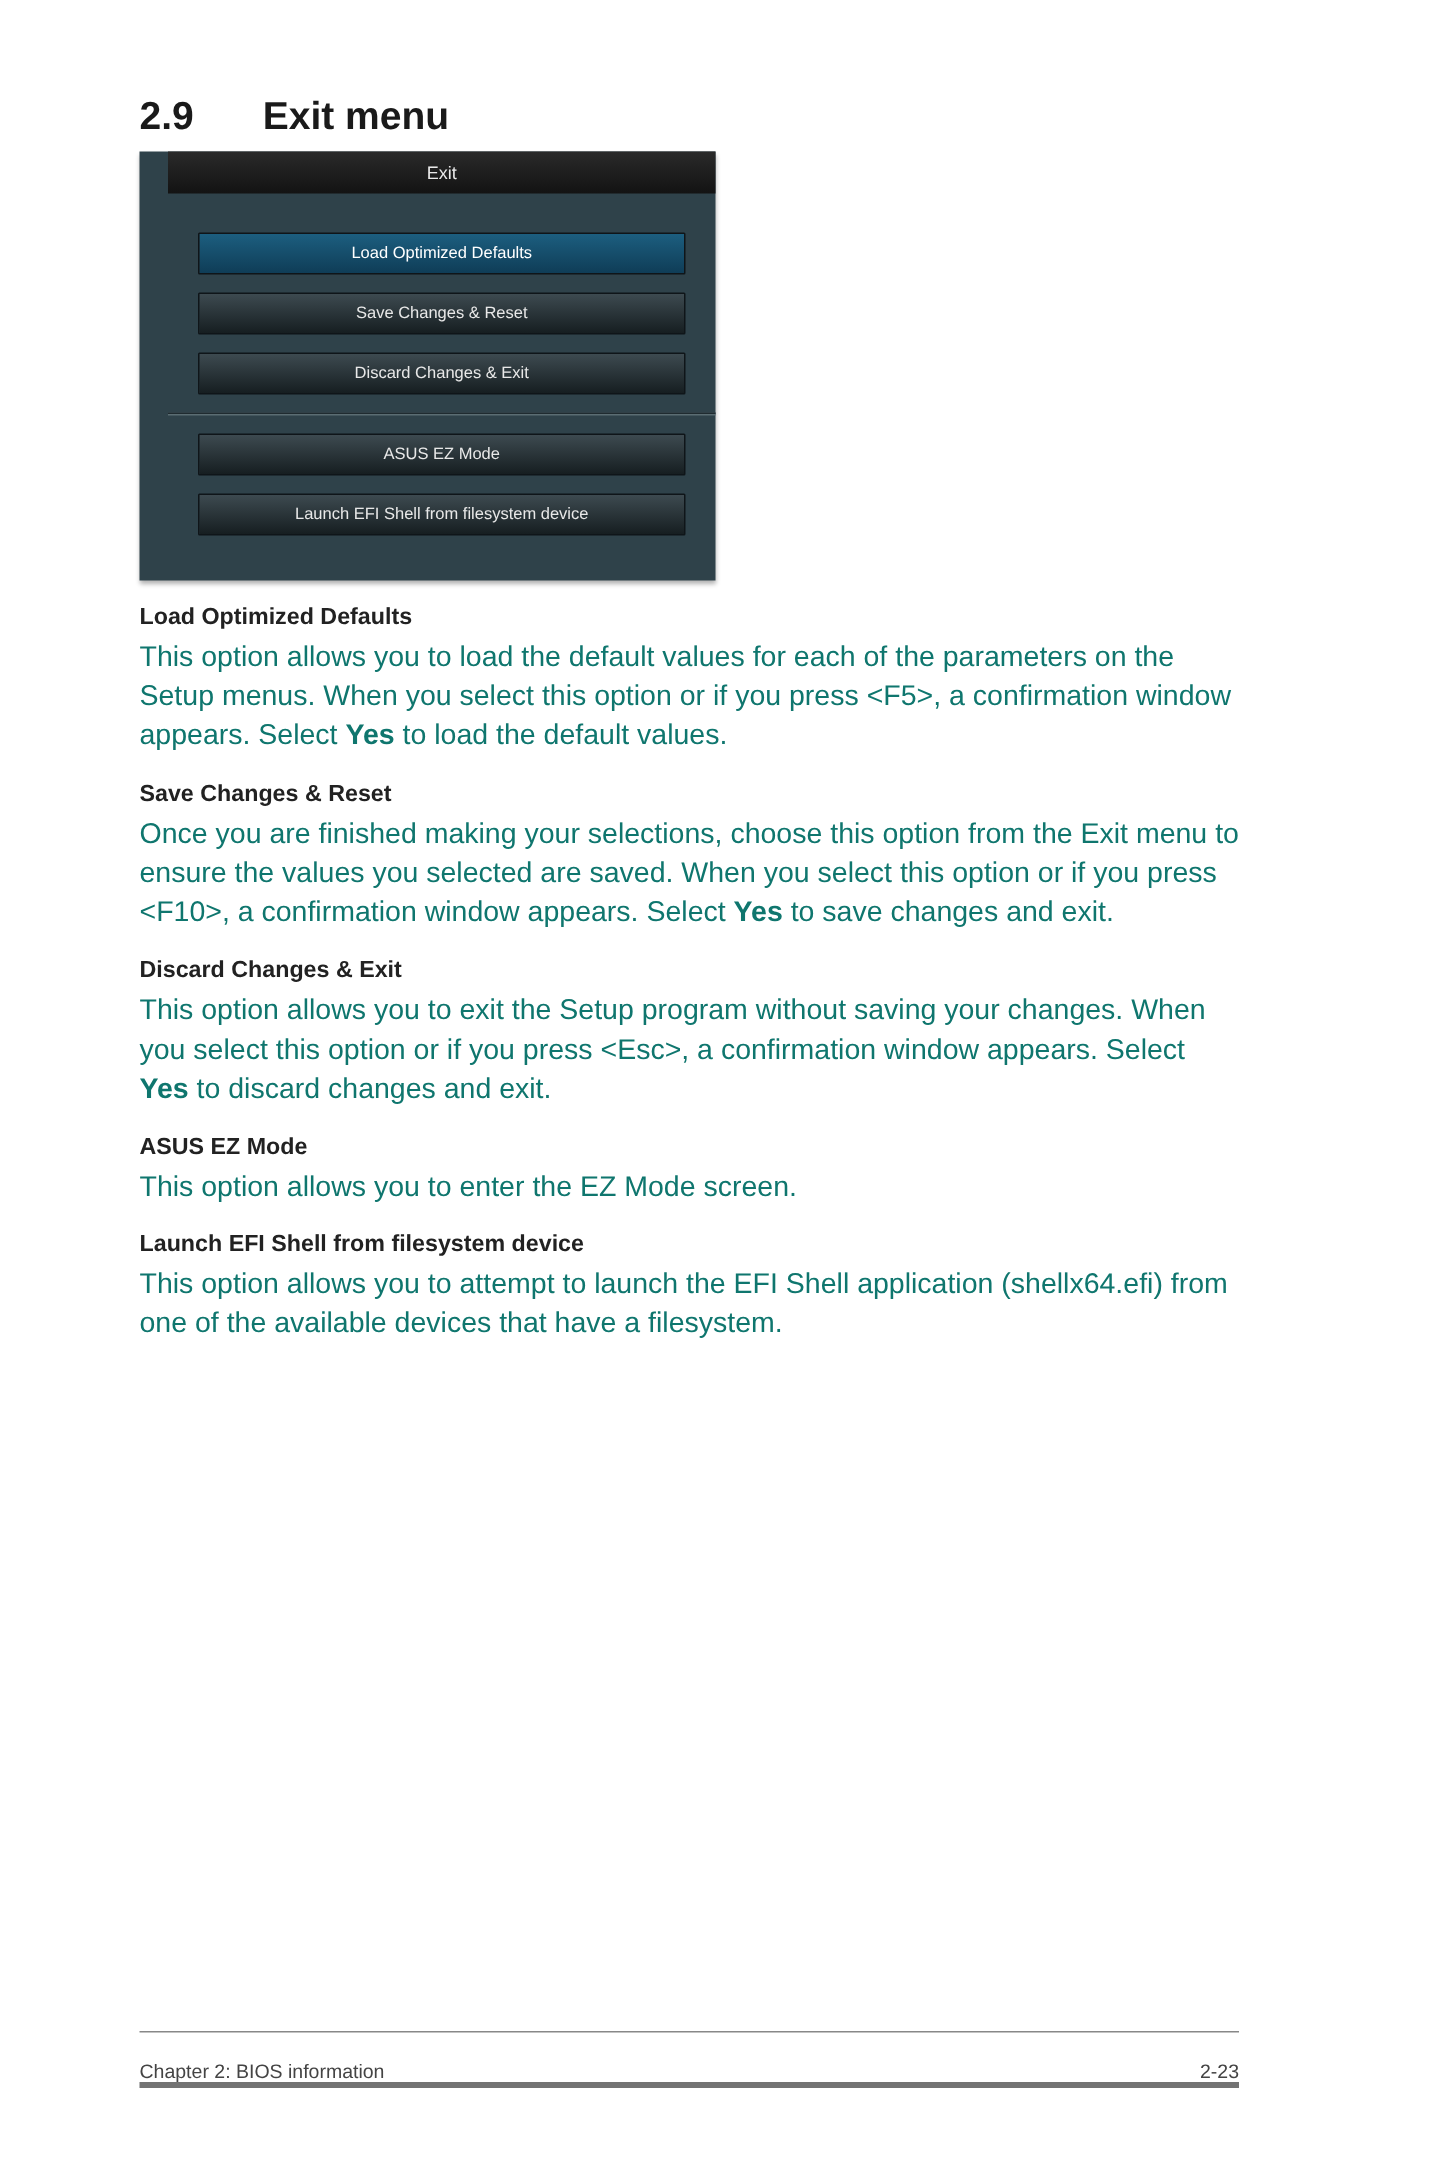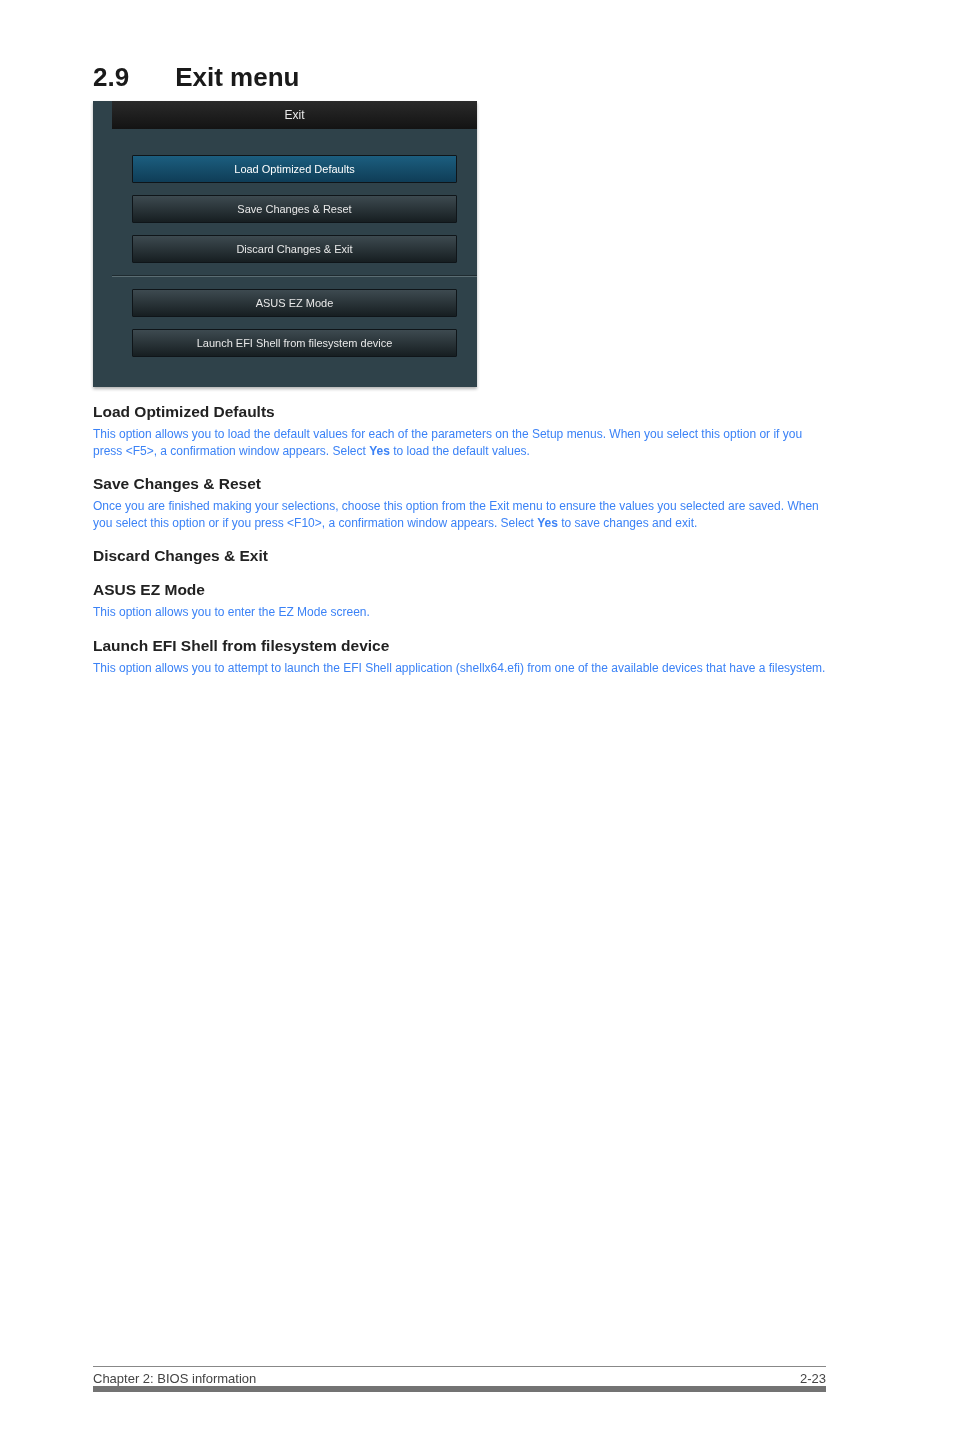--- a/index.html
+++ b/index.html
@@ -71,33 +71,33 @@
     margin: 8px -20px;
     border-top: 1px solid #1f2b30;
   }
   .sub-heading {
     font-size: 15.5px;
     font-weight: bold;
     margin: 16px 0 5px 0;
     color: #222;
   }
   .body-para {
-    font-size: 12px;
+    font-size: 19px;
     line-height: 1.38;
     margin: 0 0 12px 0;
-    color: #3b82f6;
+    color: #0f766e;
   }
   .footer {
     position: absolute;
     bottom: 46px;
     left: 93px;
     right: 70px;
     border-top: 1px solid #888;
-    border-bottom: 6px solid #737373;
-    padding-top: 0;
+    border-bottom: 4px solid #737373;
+    padding-top: 14px;
   }
   .footer-inner {
     display: flex;
     justify-content: space-between;
     font-size: 13px;
     color: #444;
     padding-top: 4px;
   }
 </style>
 </head>
@@ -126,20 +126,23 @@
   <p class="body-para">
     <span>This option allows you to load the default values for each of the parameters on the Setup menus. When you select this option or if you press &lt;F5&gt;, a confirmation window appears. Select </span><span class="bold">Yes</span><span> to load the default values.</span>
   </p>
 
   <div class="sub-heading">Save Changes &amp; Reset</div>
   <p class="body-para">
     <span>Once you are finished making your selections, choose this option from the Exit menu to ensure the values you selected are saved. When you select this option or if you press &lt;F10&gt;, a confirmation window appears. Select </span><span class="bold">Yes</span><span> to save changes and exit.</span>
   </p>
 
   <div class="sub-heading">Discard Changes &amp; Exit</div>
+  <p class="body-para">
+    <span>This option allows you to exit the Setup program without saving your changes. When you select this option or if you press &lt;Esc&gt;, a confirmation window appears. Select </span><span class="bold">Yes</span><span> to discard changes and exit.</span>
+  </p>
 
   <div class="sub-heading">ASUS EZ Mode</div>
   <p class="body-para">This option allows you to enter the EZ Mode screen.</p>
 
   <div class="sub-heading">Launch EFI Shell from filesystem device</div>
   <p class="body-para">This option allows you to attempt to launch the EFI Shell application (shellx64.efi) from one of the available devices that have a filesystem.</p>
 
   <div class="footer">
     <div class="footer-inner">
       <span>Chapter 2: BIOS information</span>

